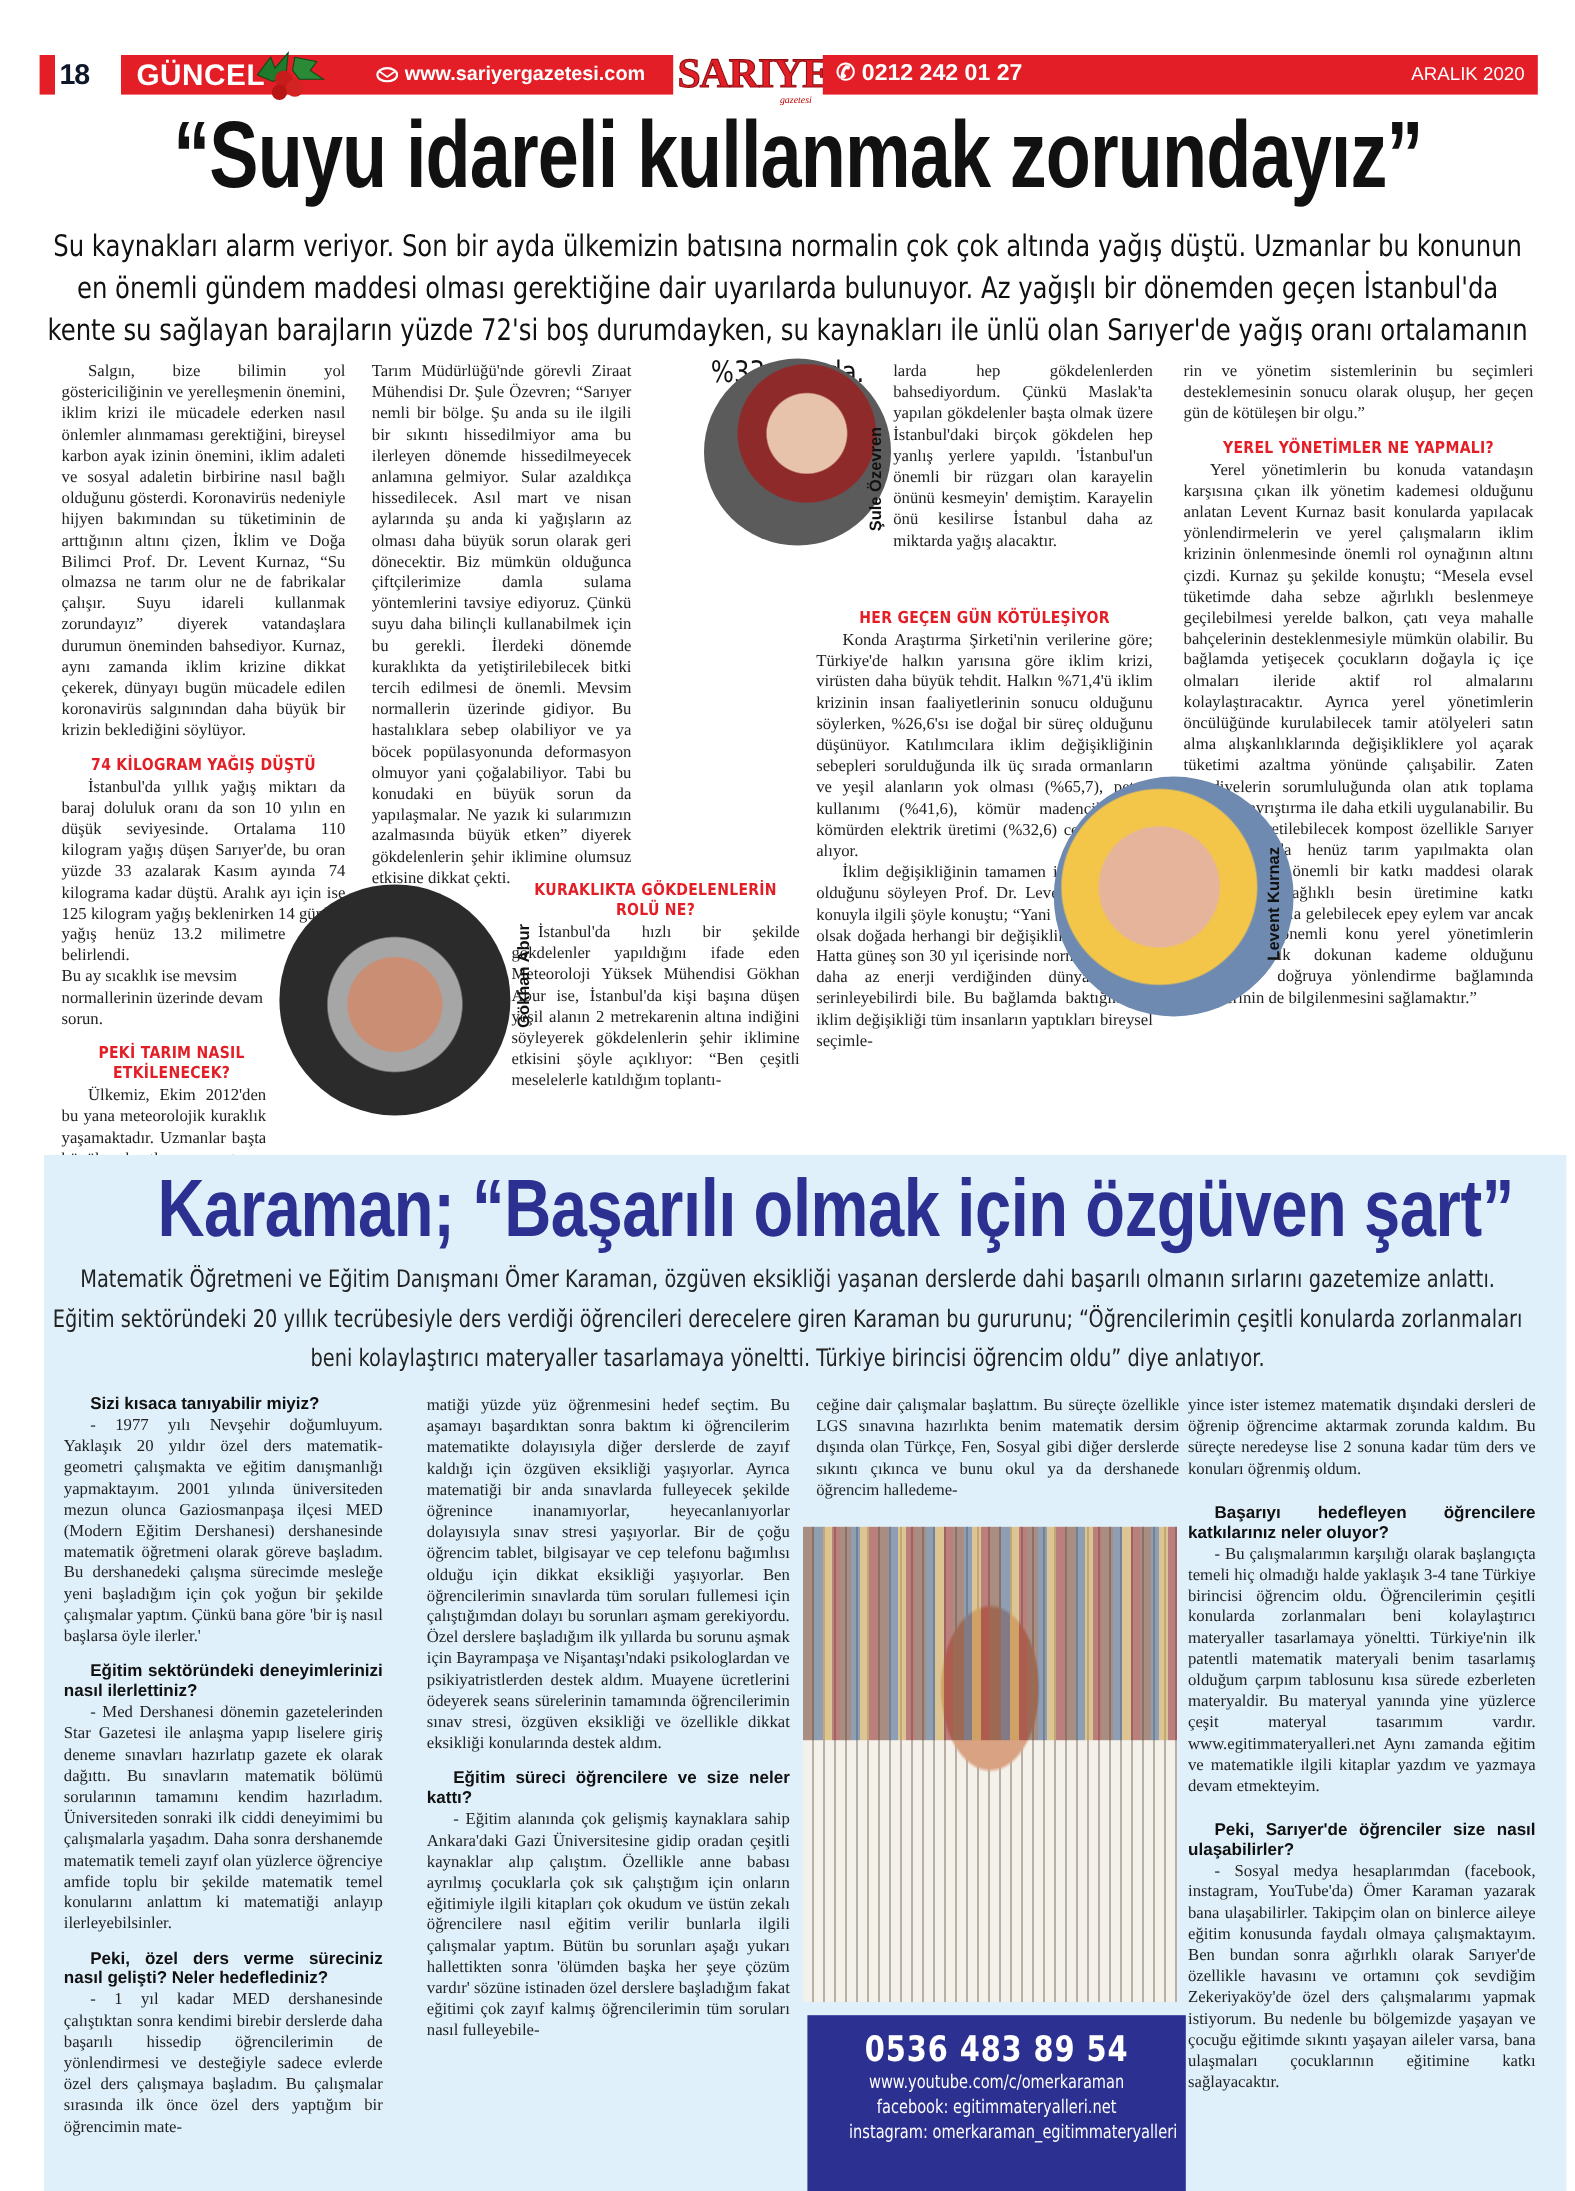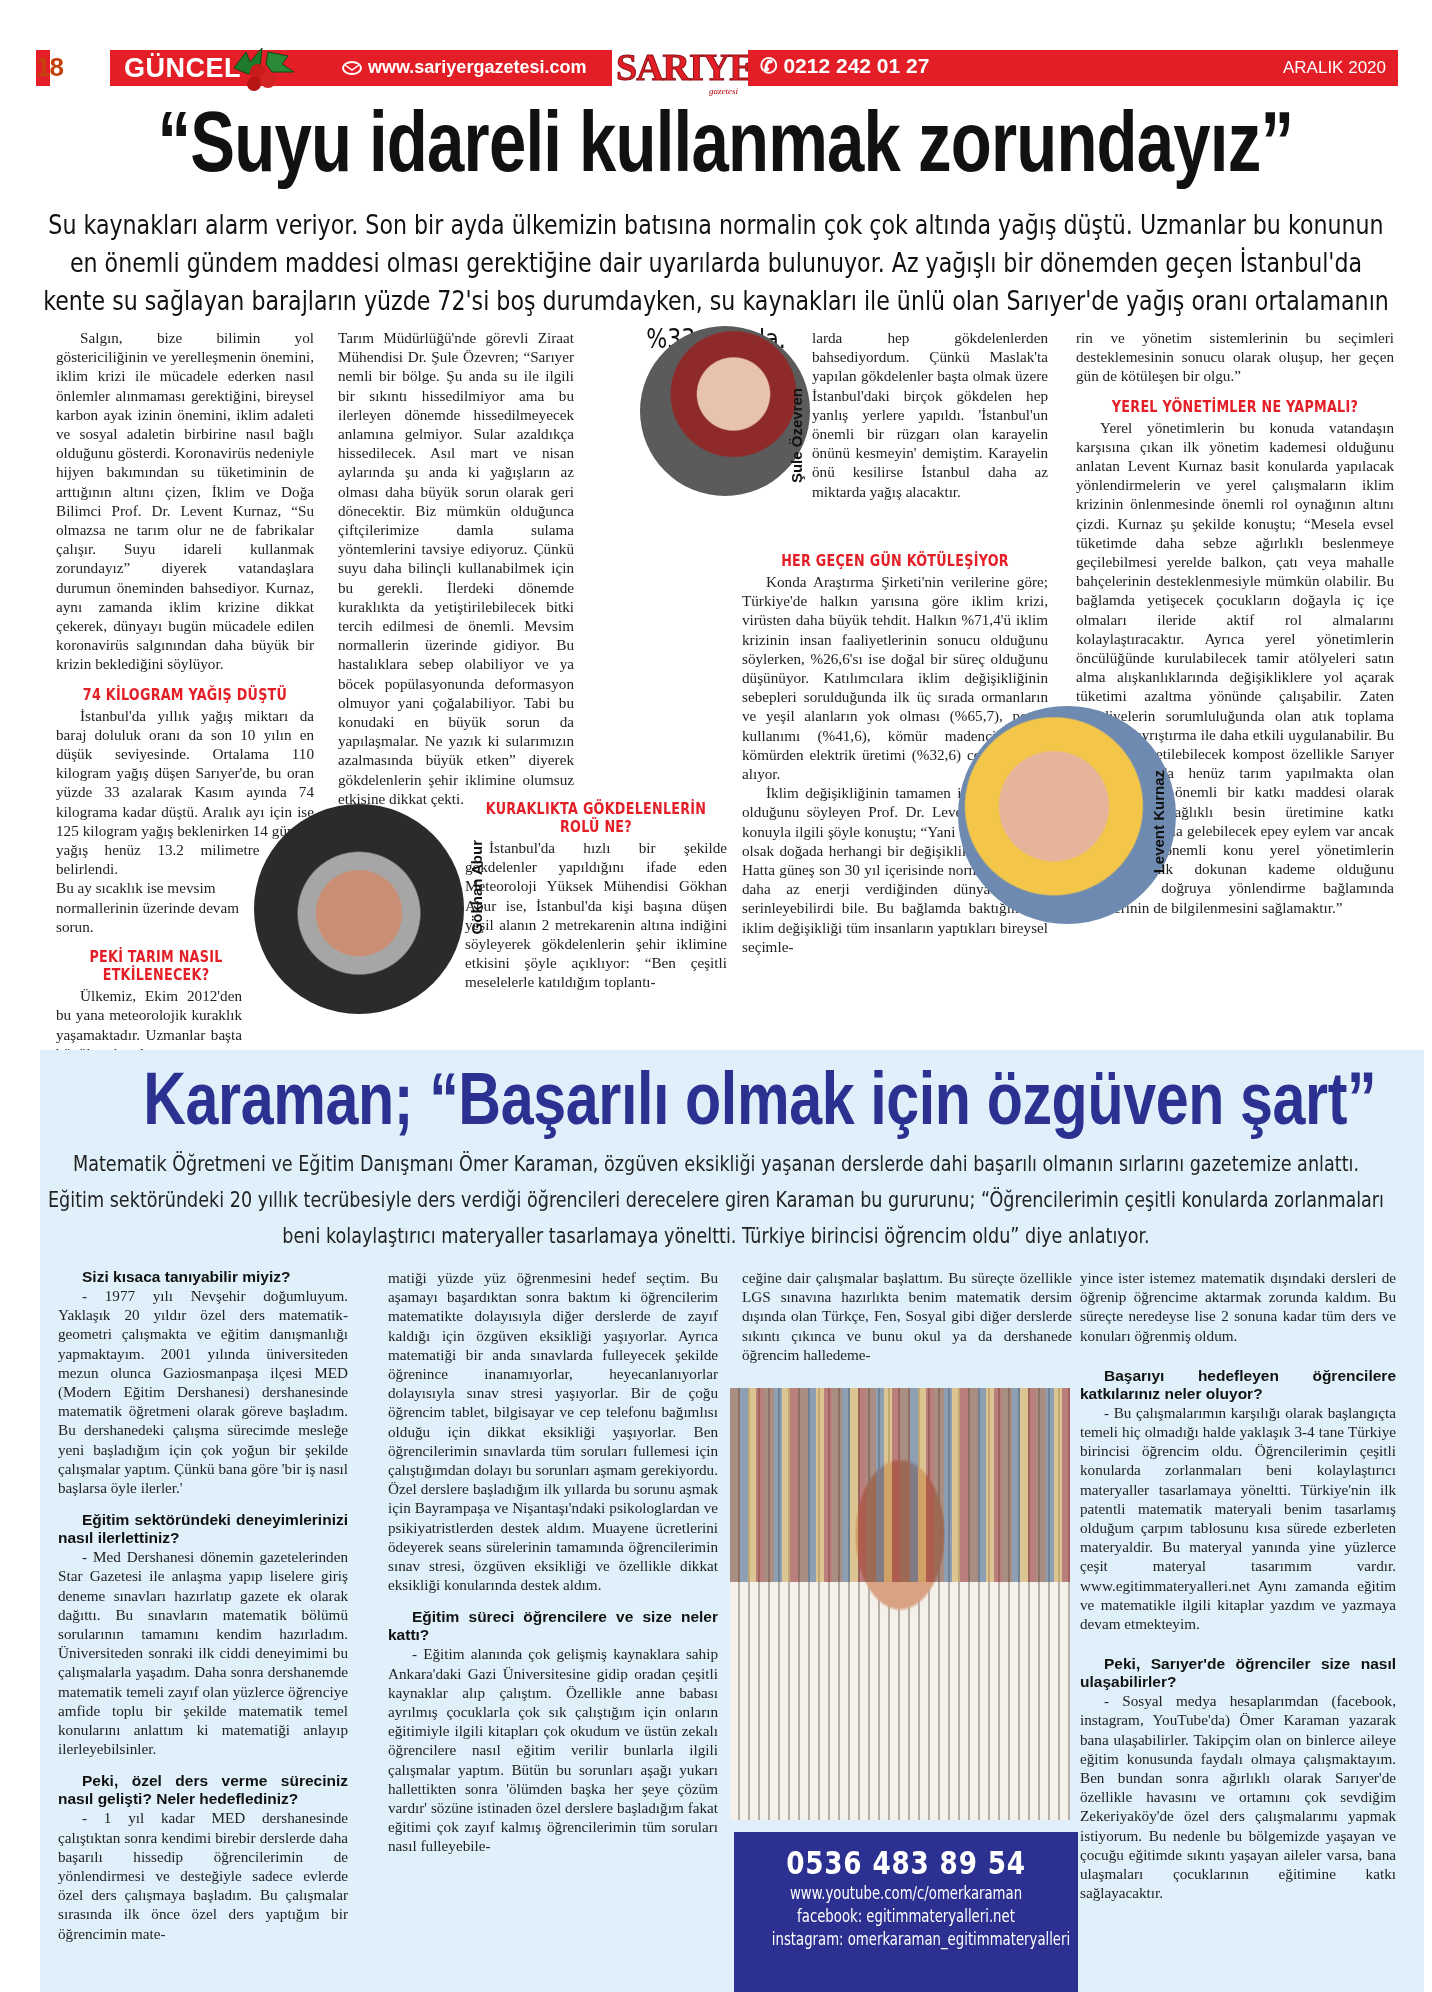--- a/index.html
+++ b/index.html
@@ -2,21 +2,21 @@
 <html><head>
 <meta charset="utf-8">
 <style>
   * { box-sizing: border-box; margin: 0; padding: 0; }
   html, body { width: 1432px; height: 1992px; background: #ffffff; overflow: hidden; }
   body { position: relative; font-family: "Liberation Serif", serif; color: #1a1a1a; }
 
   
   .banner { position: absolute; top: 50px; left: 36px; width: 1362px; height: 36px; }
   .banner .pgbox { position: absolute; left: 0; top: 0; width: 14px; height: 36px; background: #e41e26; }
-  .banner .pgnum { position: absolute; left: 0; top: 2px; font: bold 26px "Liberation Sans", sans-serif; color: #c2410c; letter-spacing: -1px; }
+  .banner .pgnum { position: absolute; left: 18px; top: 2px; font: bold 26px "Liberation Sans", sans-serif; color: #0f172a; letter-spacing: -1px; }
   .banner .redbar1 { position: absolute; left: 74px; top: 0; width: 502px; height: 36px; background: #e41e26; }
   .banner .section { position: absolute; left: 88px; top: 3px; font: bold 27px "Liberation Sans", sans-serif; color: #fff; letter-spacing: 0.5px; }
   .banner .holly { position: absolute; left: 192px; top: -12px; width: 70px; height: 56px; }
   .banner .web { position: absolute; left: 306px; top: 7px; font: bold 18px "Liberation Sans", sans-serif; color: #fff; display: flex; align-items: center; gap: 6px; }
   .banner .logo { position: absolute; left: 580px; top: -2px; width: 128px; height: 40px; }
   .banner .logo .word { font: bold 38px "Liberation Serif", serif; color: #e41e26; letter-spacing: -1px; line-height: 38px; -webkit-text-stroke: 1px #8b0e12; }
   .banner .logo .sub { position: absolute; right: 6px; bottom: -8px; font: italic 9px "Liberation Serif", serif; color: #b00; }
   .banner .redbar2 { position: absolute; left: 712px; top: 0; width: 650px; height: 36px; background: #e41e26; }
   .banner .phone { position: absolute; left: 724px; top: 4px; font: bold 21px "Liberation Sans", sans-serif; color: #fff; }
   .banner .date { position: absolute; right: 12px; top: 8px; font: 17px "Liberation Sans", sans-serif; color: #fff; }

